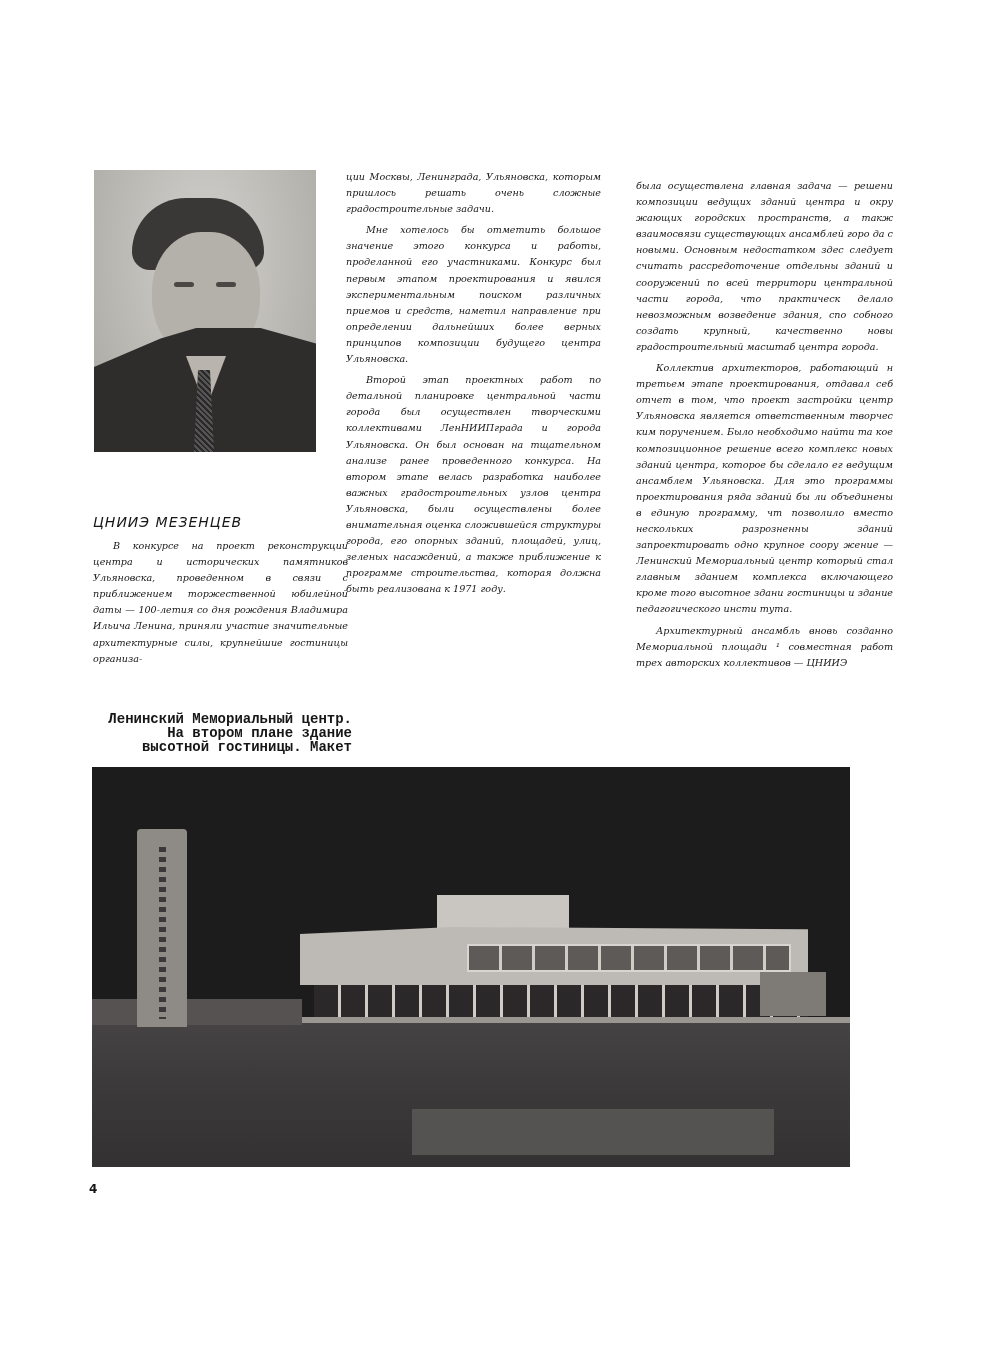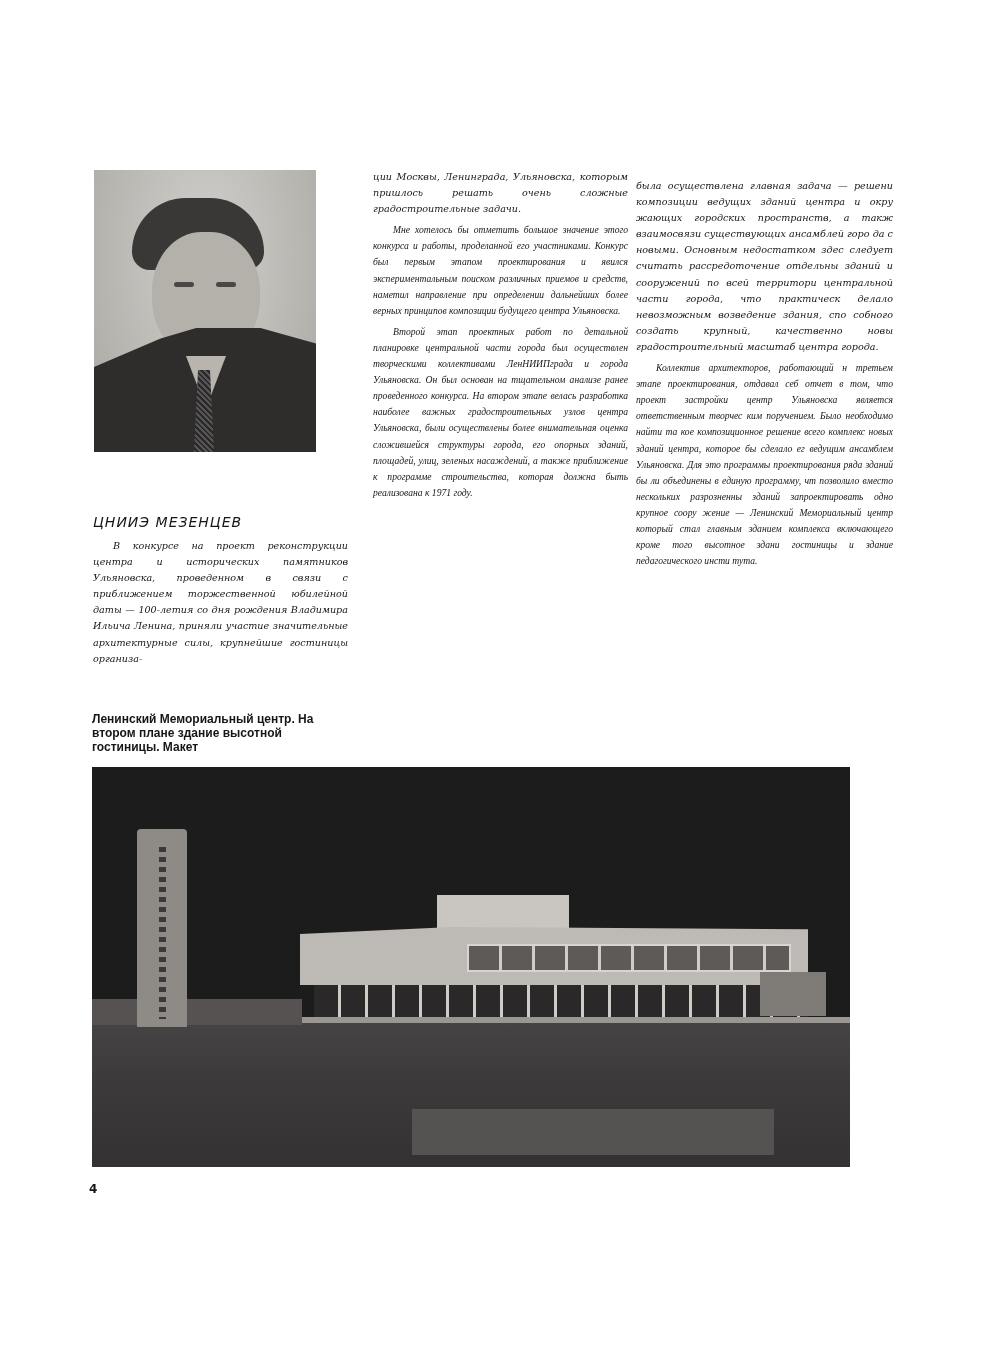--- a/index.html
+++ b/index.html
@@ -23,27 +23,27 @@
     .portrait .tie { position: absolute; left: 100px; top: 200px; width: 20px; height: 82px;
       background: repeating-linear-gradient(45deg, #555 0 2px, #2a2828 2px 4px); clip-path: polygon(20% 0, 80% 0, 100% 100%, 0 100%); }
 
     .author { position: absolute; left: 93px; top: 514px; font-family: "DejaVu Sans", sans-serif;
       font-style: italic; font-size: 14px; letter-spacing: 1px; font-weight: 400; }
 
     .col { position: absolute; font-family: "DejaVu Serif", serif; font-style: italic;
       font-size: 9.6px; line-height: 16.1px; text-align: justify; }
     .col p { margin: 0; }
     .col p.indent { text-indent: 20px; }
-    .col p.gap { margin-top: 5px; font-family: Liberation Serif, serif; }
+    .col p.gap { margin-top: 5px; }
     .col1 { left: 93px; top: 538px; width: 255px; }
-    .col2 { left: 373px; top: 169px; width: 255px; }
+    .col2 { left: 346px; top: 169px; width: 255px; }
     .col3 { left: 636px; top: 178px; width: 257px; overflow: hidden; }
 
     .caption { position: absolute; left: 92px; top: 712px; width: 260px;
-      font-family: Liberation Sans, sans-serif; font-weight: 700; font-size: 12px; line-height: 14px; }
+      font-family: Liberation Mono, monospace; font-weight: 700; font-size: 14px; line-height: 14px; text-align: right; }
 
     .photo { position: absolute; left: 92px; top: 767px; width: 758px; height: 400px;
       background: #1d1c1c; overflow: hidden; }
     .photo .ground { position: absolute; left: 0; top: 255px; width: 100%; height: 145px;
       background: linear-gradient(180deg, #454343 0%, #3c3a3a 40%, #333131 100%); }
     .photo .tower { position: absolute; left: 45px; top: 62px; width: 50px; height: 198px;
       background: #8e8b87; border-radius: 4px 4px 0 0; }
     .photo .tower .slots { position: absolute; left: 22px; top: 18px; width: 7px; height: 172px;
       background: repeating-linear-gradient(180deg, #3a3838 0 5px, #8e8b87 5px 10px); }
     .photo .lowwall { position: absolute; left: 0; top: 232px; width: 210px; height: 26px; background: #555251; }
@@ -83,20 +83,21 @@
 
 <div class="col col2">
   <p>ции Москвы, Ленинграда, Ульяновска, которым пришлось решать очень сложные градостроительные задачи.</p>
   <p class="indent gap">Мне хотелось бы отметить большое значение этого конкурса и работы, проделанной его участниками. Конкурс был первым этапом проектирования и явился экспериментальным поиском различных приемов и средств, наметил направление при определении дальнейших более верных принципов композиции будущего центра Ульяновска.</p>
   <p class="indent gap">Второй этап проектных работ по детальной планировке центральной части города был осуществлен творческими коллективами ЛенНИИПграда и города Ульяновска. Он был основан на тщательном анализе ранее проведенного конкурса. На втором этапе велась разработка наиболее важных градостроительных узлов центра Ульяновска, были осуществлены более внимательная оценка сложившейся структуры города, его опорных зданий, площадей, улиц, зеленых насаждений, а также приближение к программе строительства, которая должна быть реализована к 1971 году.</p>
 </div>
 
 <div class="col col3">
   <p>была осуществлена главная задача — решени композиции ведущих зданий центра и окру жающих городских пространств, а такж взаимосвязи существующих ансамблей горо да с новыми. Основным недостатком здес следует считать рассредоточение отдельны зданий и сооружений по всей территори центральной части города, что практическ делало невозможным возведение здания, спо собного создать крупный, качественно новы градостроительный масштаб центра города.</p>
   <p class="indent gap">Коллектив архитекторов, работающий н третьем этапе проектирования, отдавал себ отчет в том, что проект застройки центр Ульяновска является ответственным творчес ким поручением. Было необходимо найти та кое композиционное решение всего комплекс новых зданий центра, которое бы сделало ег ведущим ансамблем Ульяновска. Для это программы проектирования ряда зданий бы ли объединены в единую программу, чт позволило вместо нескольких разрозненны зданий запроектировать одно крупное соору жение — Ленинский Мемориальный центр который стал главным зданием комплекса включающего кроме того высотное здани гостиницы и здание педагогического инсти тута.</p>
+  <p class="indent gap">Архитектурный ансамбль вновь созданно Мемориальной площади ¹ совместная работ трех авторских коллективов — ЦНИИЭ</p>
 </div>
 
 <div class="caption">Ленинский Мемориальный центр. На втором плане здание высотной гостиницы. Макет</div>
 
 <div class="photo" title="Макет Ленинского Мемориального центра с высотной гостиницей на втором плане">
   <div class="ground"></div>
   <div class="lowwall"></div>
   <div class="tower">
     <div class="slots"></div>
   </div>

